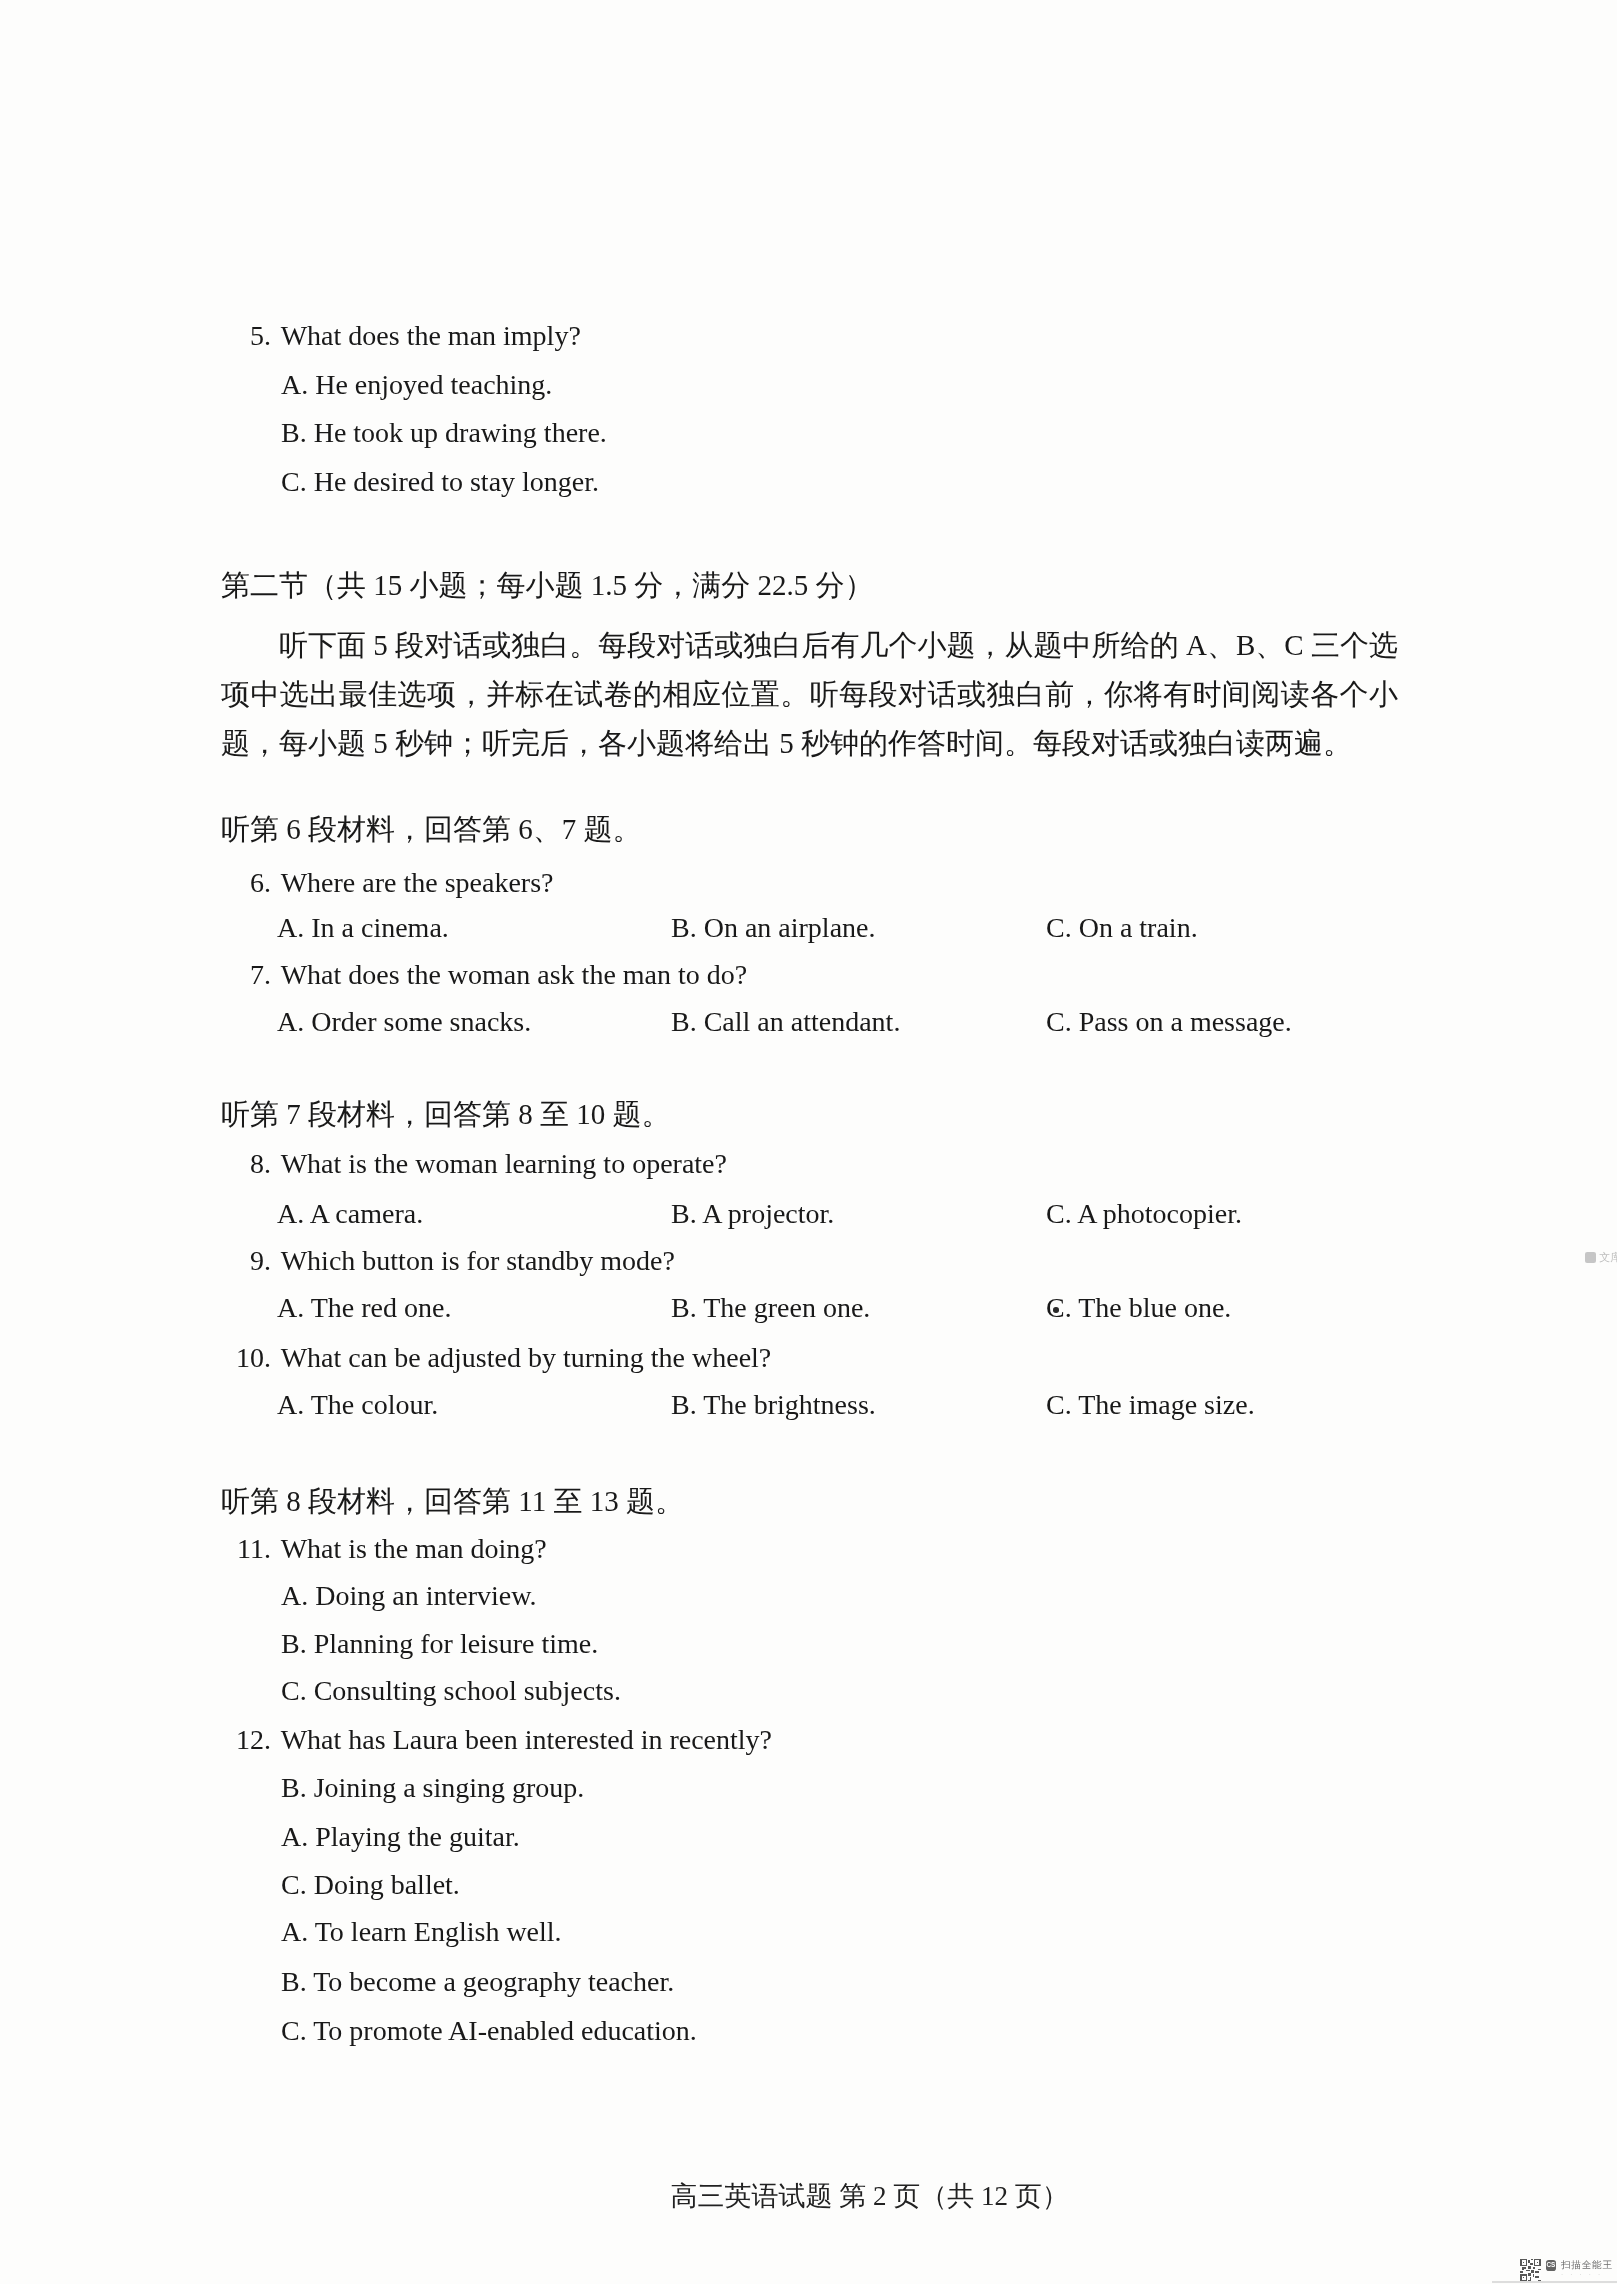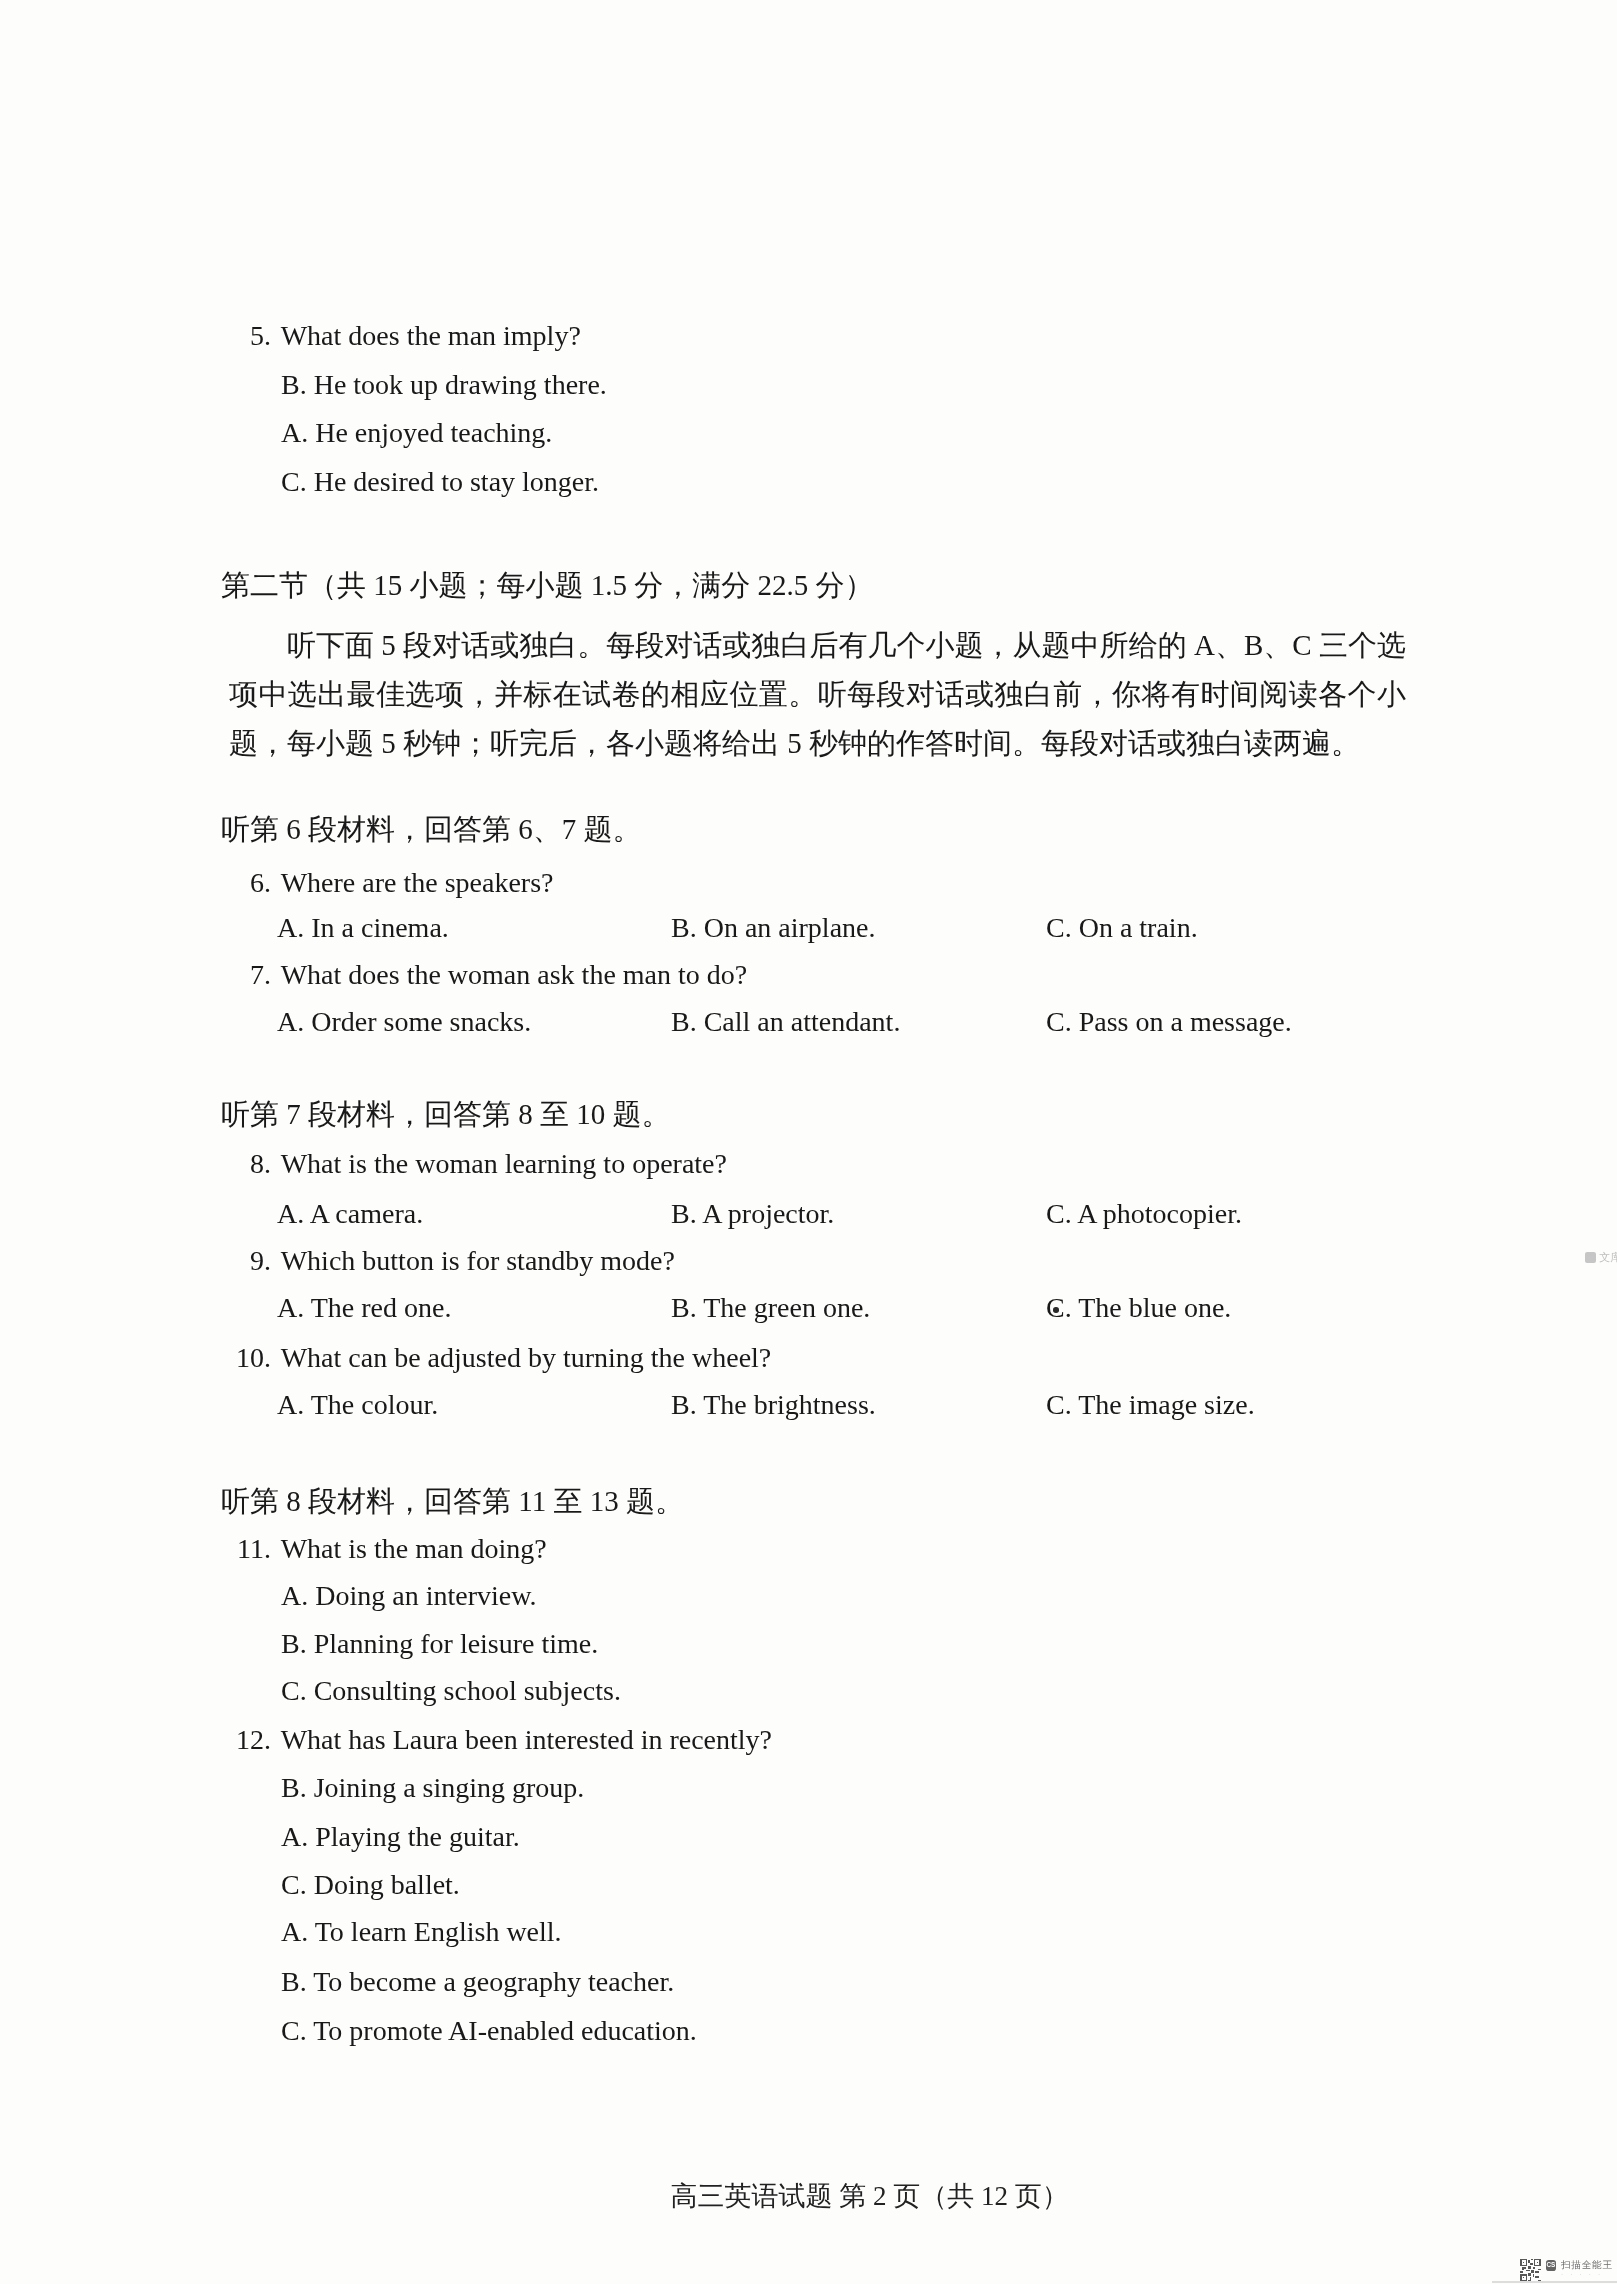--- a/index.html
+++ b/index.html
@@ -15,21 +15,21 @@
   .qnum{min-width:50px;text-align:right;padding-right:9.7px;flex:none;}
   .qstem{flex:1;}
   .opt-stacked{padding-left:60px;}
   .opt-row{position:relative;height:36px;}
   .opt-row .opt{position:absolute;top:0;white-space:nowrap;}
   .col-a{left:56px;font-family:Liberation Serif, serif;}
   .col-b{left:450px;text-align:center;}
   .col-c{left:825px;}
   .cn{font-size:29px;}
   .section-heading{font-size:29px;font-weight:normal;margin:0;}
-  .cn-para{width:1177px;margin:8px;text-align:justify;text-indent:2em;
+  .cn-para{width:1177px;margin:0;text-align:justify;text-indent:2em;
            font-size:29px;line-height:49px;}
   .mt14{margin-top:9.7px}.mt16{margin-top:11px}.mt17{margin-top:11.8px}
   .mt18{margin-top:12.5px}.mt20{margin-top:14px}.mt26{margin-top:18px}
   .mt62{margin-top:43px}.mt80{margin-top:56px}.mt86{margin-top:60px}
   .mt96{margin-top:67px}
   .footer{position:absolute;top:2181px;left:0;width:100%;text-align:center;
           font-size:27px;line-height:31px;color:#222;}
   .footer-inner{position:relative;left:61px;}
   .stray-dot{position:absolute;left:1053px;top:1307px;width:5.6px;height:5.6px;
              border-radius:50%;background:#2a2a2a;}
@@ -52,22 +52,22 @@
 </head>
 <body>
 
 <div class="page">
   <div class="content">
 
     <div class="q">
       <span class="qnum">5.</span>
       <span class="qstem">What does the man imply?</span>
     </div>
+    <div class="opt-stacked mt18">A. He enjoyed teaching.</div>
     <div class="opt-stacked mt18">B. He took up drawing there.</div>
-    <div class="opt-stacked mt18">A. He enjoyed teaching.</div>
     <div class="opt-stacked mt18">C. He desired to stay longer.</div>
 
     <h3 class="section-heading cn mt96">第二节（共 15 小题；每小题 1.5 分，满分 22.5 分）</h3>
     <p class="cn-para mt26">听下面 5 段对话或独白。每段对话或独白后有几个小题，从题中所给的 A、B、C 三个选项中选出最佳选项，并标在试卷的相应位置。听每段对话或独白前，你将有时间阅读各个小题，每小题 5 秒钟；听完后，各小题将给出 5 秒钟的作答时间。每段对话或独白读两遍。</p>
 
     <div class="cn mt62">听第 6 段材料，回答第 6、7 题。</div>
     <div class="q mt26">
       <span class="qnum">6.</span>
       <span class="qstem">Where are the speakers?</span>
     </div>

